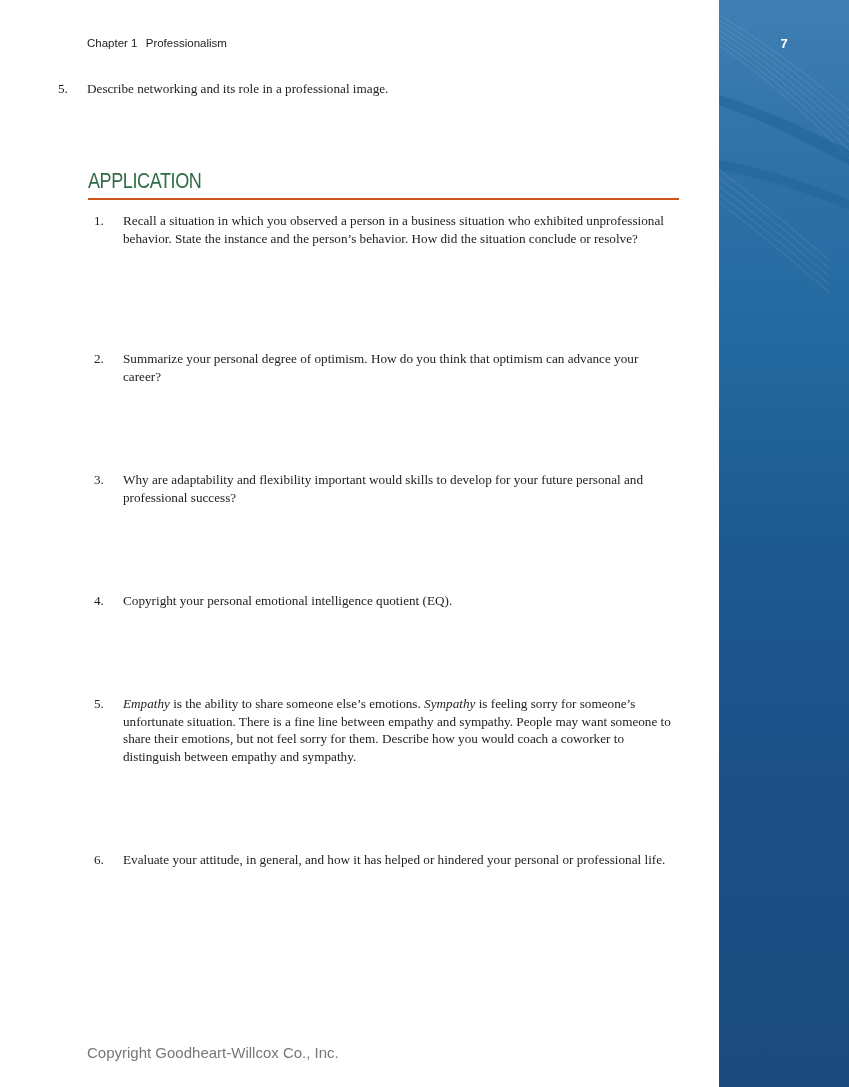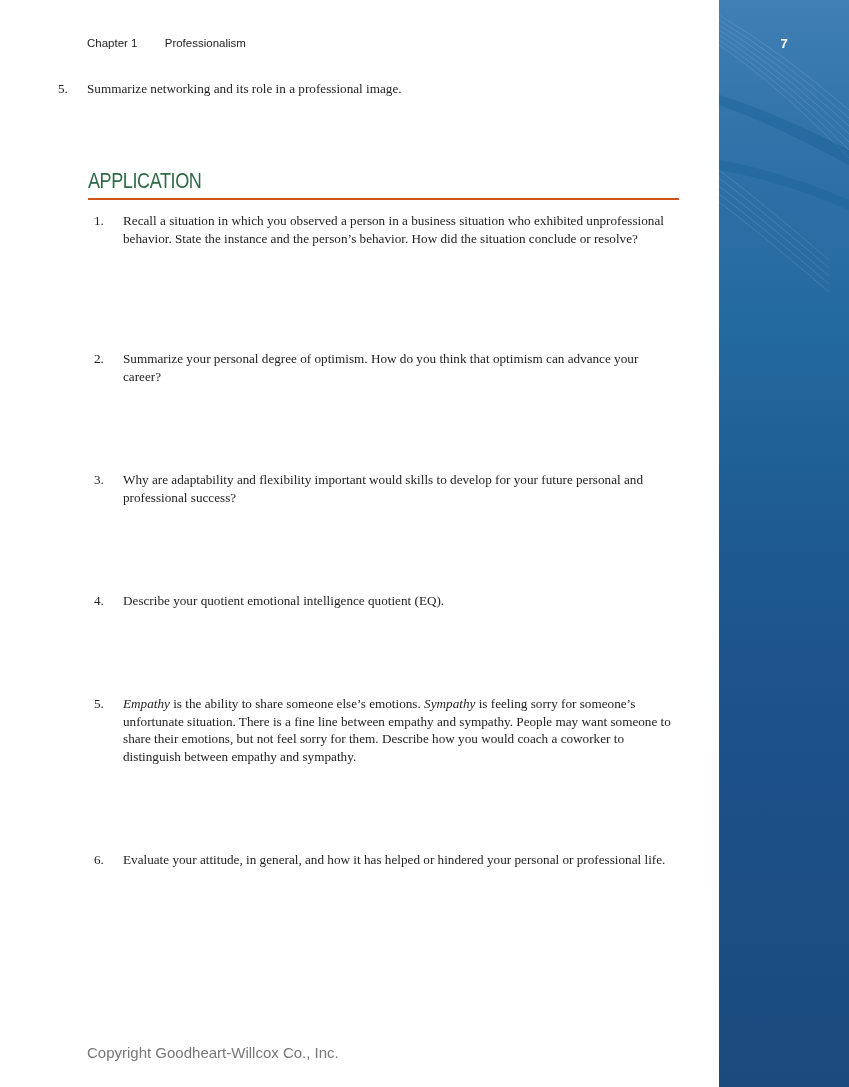--- a/index.html
+++ b/index.html
@@ -17,21 +17,21 @@
   }
   .sidebar svg { position: absolute; left: 0; top: 0; }
   .page-number {
     position: absolute; left: 59px; top: 36px; width: 12px; text-align: center;
     color: #ffffff; font-family: "Liberation Sans", sans-serif; font-weight: bold; font-size: 13px;
   }
   .running-head {
     position: absolute; left: 87px; top: 37px;
     font-family: "Liberation Sans", sans-serif; font-size: 11.5px; color: #222;
   }
-  .running-head .chap { margin-right: 24px; }
+  .running-head .chap { margin-right: 5px; }
   .item {
     position: absolute; font-size: 13.2px; line-height: 17.6px; color: #222;
     font-family: "Liberation Serif", serif;
   }
   .item .num { position: absolute; left: 0; top: 0; }
   .item .text { position: absolute; left: 29px; top: 0; }
   .prev-item { left: 58px; top: 80px; width: 600px; }
   .section-title {
     position: absolute; left: 88px; top: 168px;
     font-family: "Liberation Sans", sans-serif; font-size: 22px; color: #2e6b46;
@@ -52,21 +52,21 @@
 <body>
 
 <div class="page">
   <div class="running-head">
     <span class="chap">Chapter 1</span>
     <span>Professionalism</span>
   </div>
 
   <div class="item prev-item">
     <span class="num">5.</span>
-    <span class="text">Summarize networking and its role in a professional image.</span>
+    <span class="text">Describe networking and its role in a professional image.</span>
   </div>
 
   <div class="section-title">APPLICATION</div>
   <div class="section-rule"></div>
 
   <div class="item q" style="top:212px;">
     <span class="num">1.</span>
     <span class="text">Recall a situation in which you observed a person in a business situation who exhibited unprofessional behavior. State the instance and the person’s behavior. How did the situation conclude or resolve?</span>
   </div>
 
@@ -75,21 +75,21 @@
     <span class="text">Summarize your personal degree of optimism. How do you think that optimism can advance your career?</span>
   </div>
 
   <div class="item q" style="top:471px;">
     <span class="num">3.</span>
     <span class="text">Why are adaptability and flexibility important would skills to develop for your future personal and professional success?</span>
   </div>
 
   <div class="item q" style="top:592px;">
     <span class="num">4.</span>
-    <span class="text">Describe your quotient emotional intelligence quotient (EQ).</span>
+    <span class="text">Copyright your personal emotional intelligence quotient (EQ).</span>
   </div>
 
   <div class="item q" style="top:695px;">
     <span class="num">5.</span>
     <span class="text"><em>Empathy</em><span> is the ability to share someone else’s emotions. </span><em>Sympathy</em><span> is feeling sorry for someone’s unfortunate situation. There is a fine line between empathy and sympathy. People may want someone to share their emotions, but not feel sorry for them. Describe how you would coach a coworker to distinguish between empathy and sympathy.</span></span>
   </div>
 
   <div class="item q" style="top:851px;">
     <span class="num">6.</span>
     <span class="text">Evaluate your attitude, in general, and how it has helped or hindered your personal or professional life.</span>

